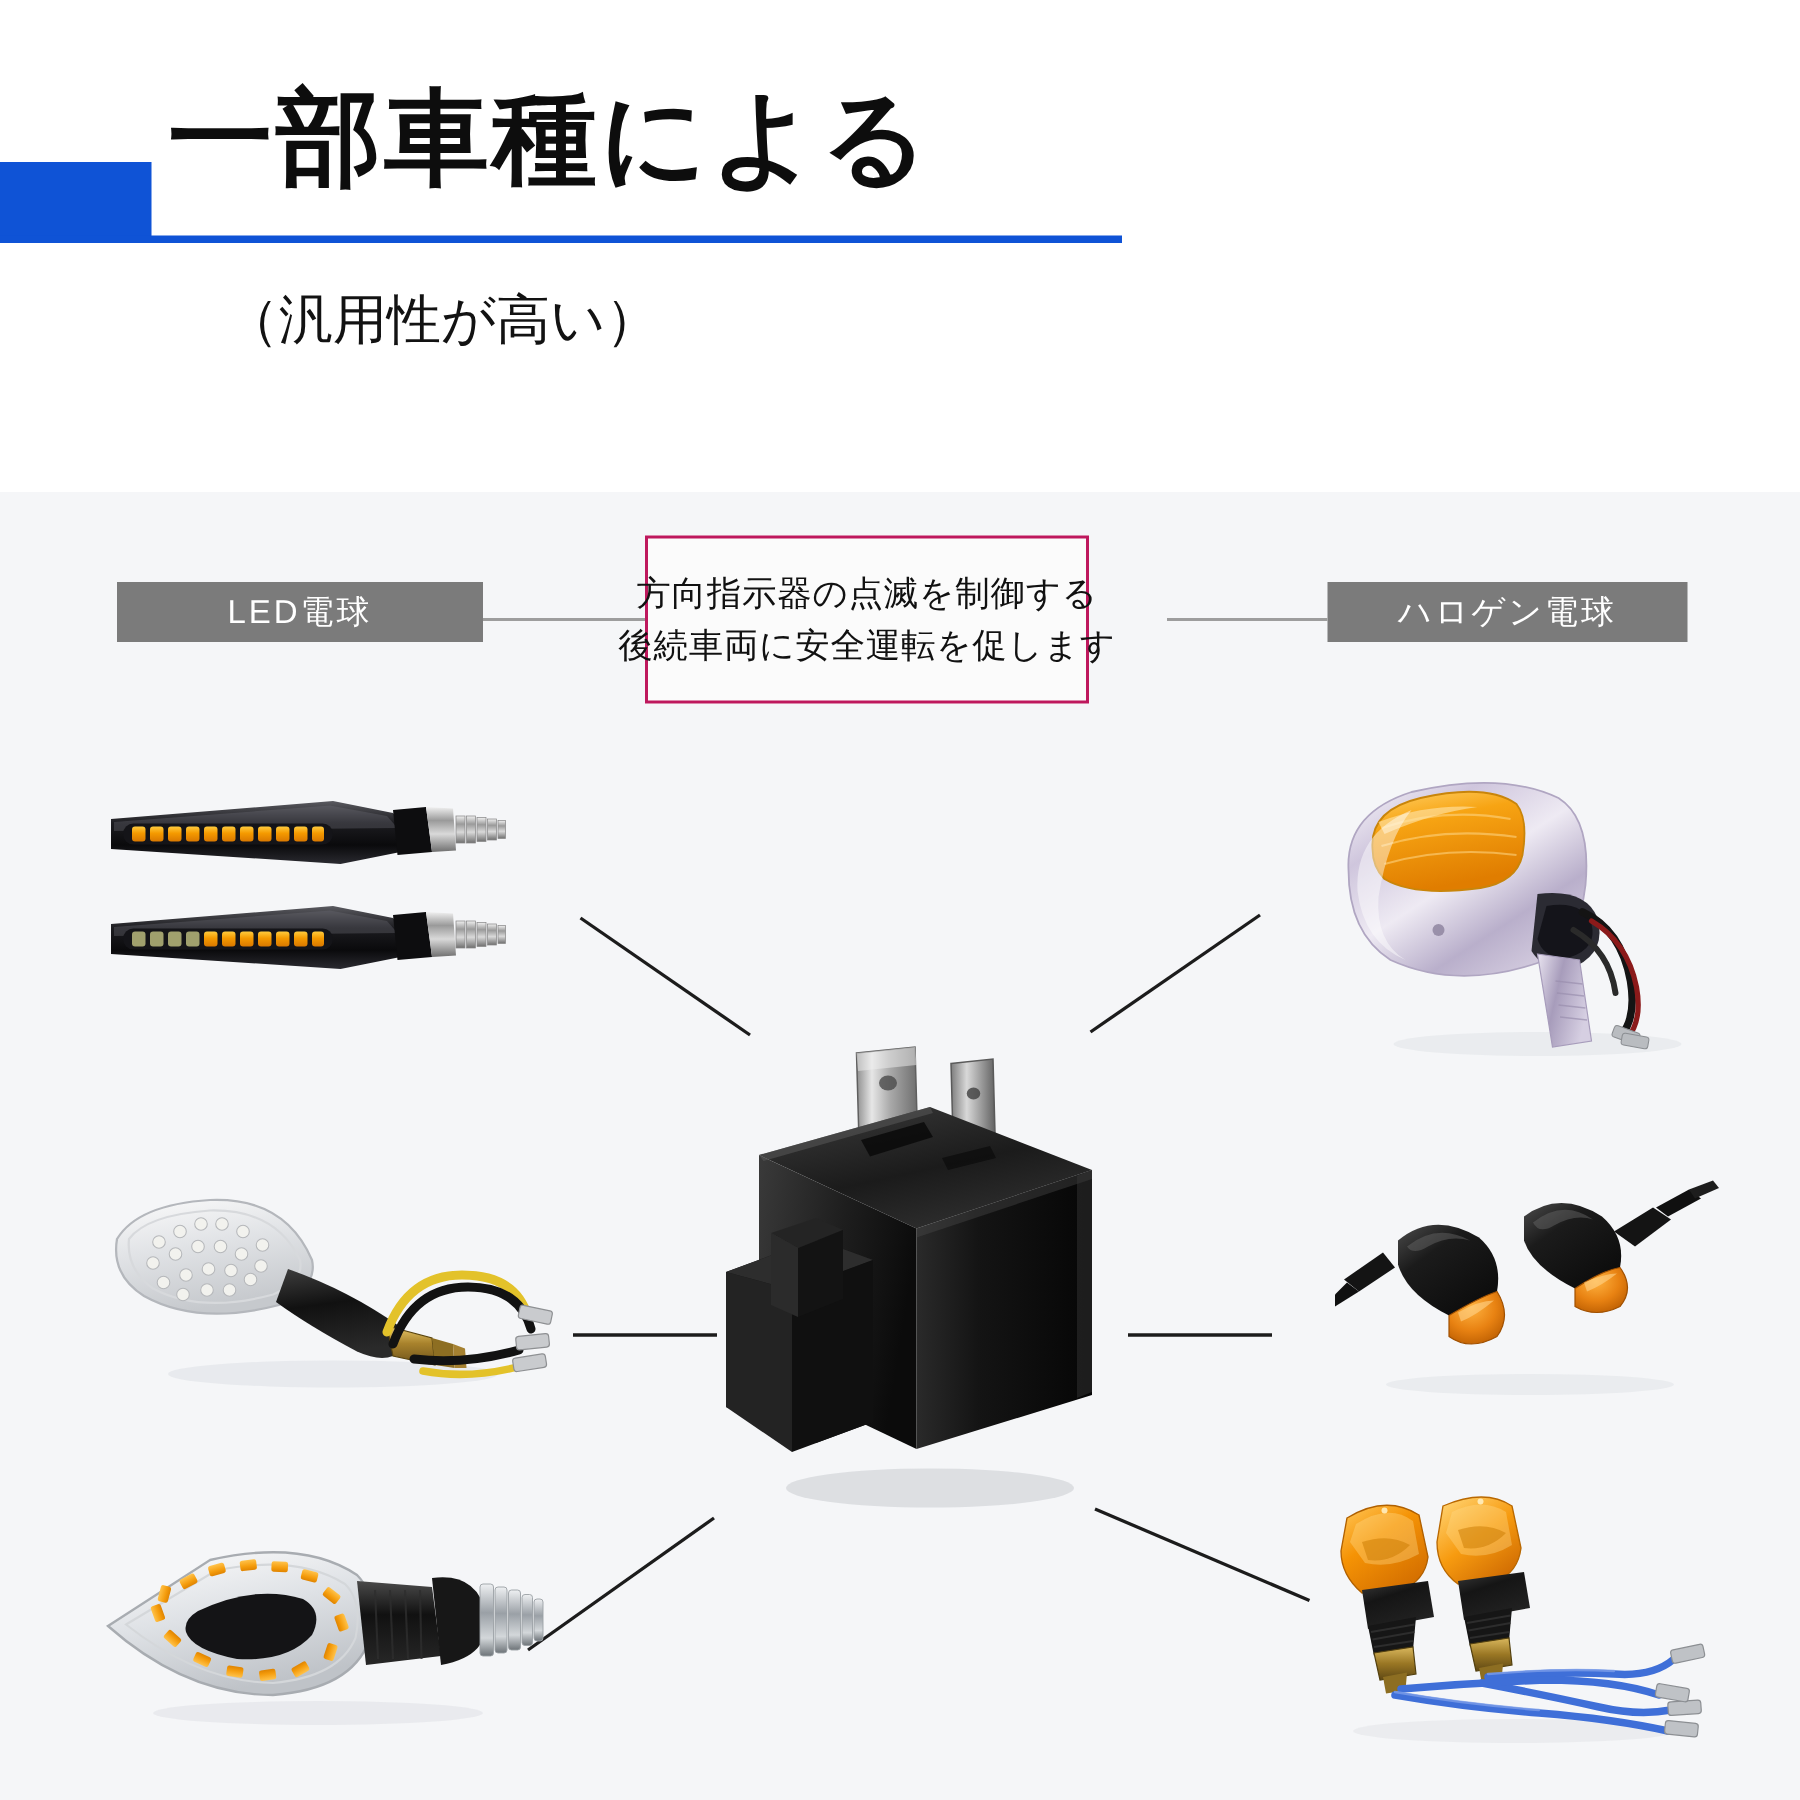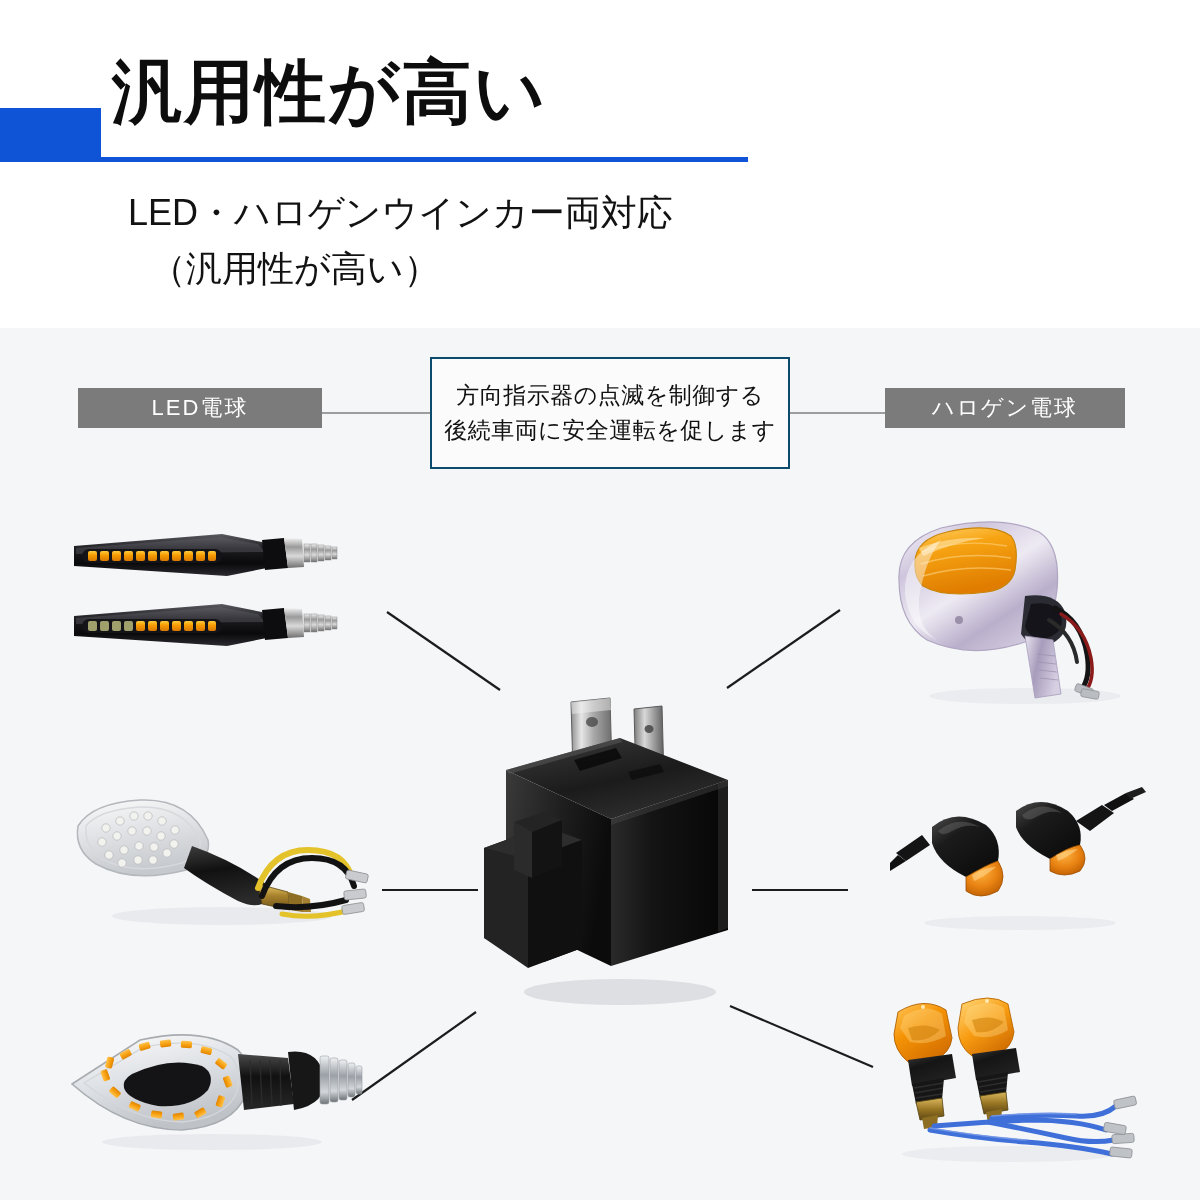--- a/index.html
+++ b/index.html
@@ -89,24 +89,24 @@
     height: 40px;
   }
   #chip-led   { left: 78px;  top: 60px; width: 244px; }
   #chip-halo  { left: 885px; top: 60px; width: 240px; text-align: center; }
 
   
   #callout {
     position: absolute;
     left: 430px;
     top: 29px;
-    width: 360px;
+    width: 296px;
     height: 112px;
     box-sizing: border-box;
-    border: 2px solid #0c4a6e;
+    border: 2px solid #be185d;
     background: #fbfbfb;
     display: flex;
     flex-direction: column;
     align-items: center;
     justify-content: center;
     gap: 4px;
   }
   #callout .cl {
     font-size: 23px;
     color: #111111;
@@ -139,24 +139,23 @@
   }
 </style>
 </head>
 <body>
 
 <div id="header">
 
   <div id="accent-block"></div>
   <div id="accent-rule"></div>
 
-  <div id="main-title">汎用性が高い</div>
+  <div id="main-title">一部車種による</div>
 
   <div id="subtitle-wrap">
-    <div>LED・ハロゲンウインカー両対応</div>
     <div id="subtitle-line-2">（汎用性が高い）</div>
   </div>
 </div>
 
 <div id="diagram">
 
   <svg id="spokes" viewBox="0 0 1200 872" preserveAspectRatio="none">
 
     <line x1="387" y1="284" x2="500" y2="362"></line>
 

